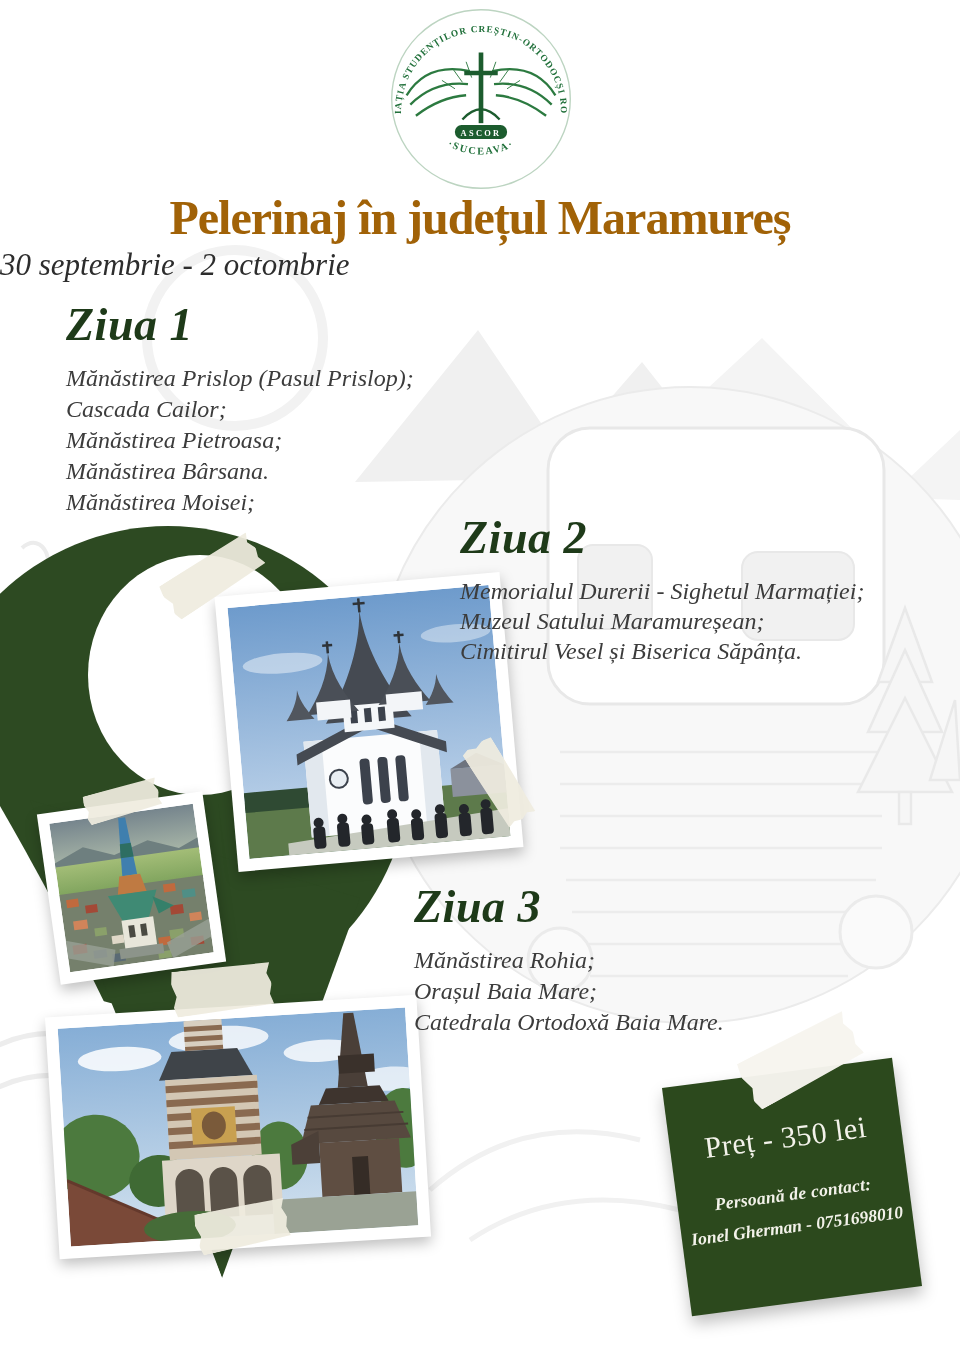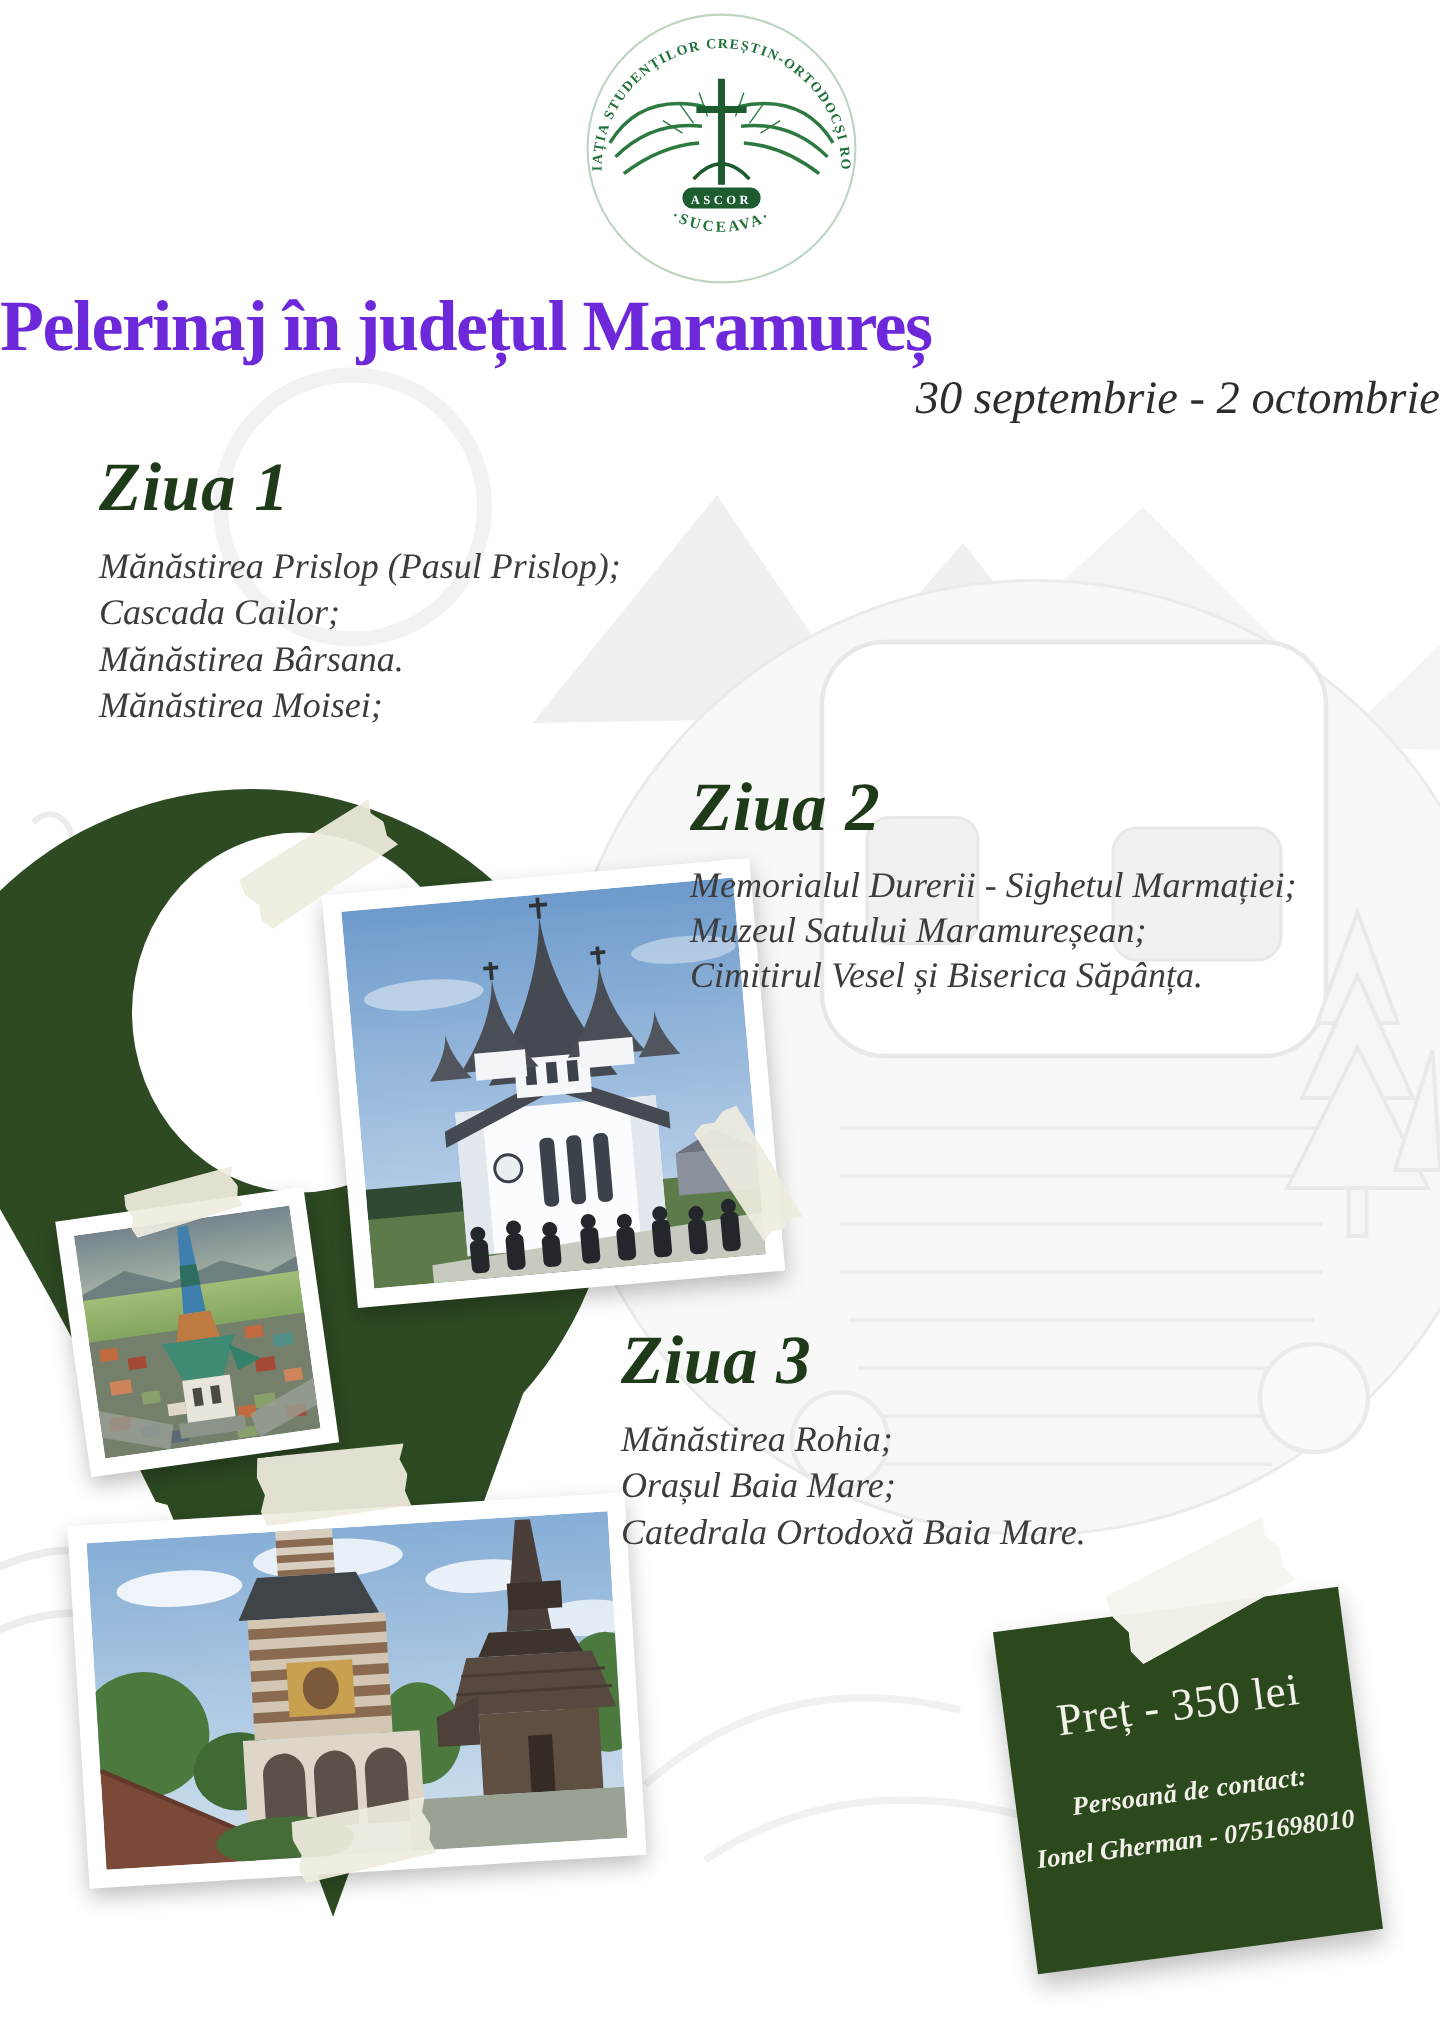--- a/index.html
+++ b/index.html
@@ -1,22 +1,22 @@
 <!DOCTYPE html>
 <html><head>
 <meta charset="utf-8">
 <style>
   html,body{margin:0;padding:0;background:#777;}
   .canvas{position:relative;width:960px;height:1348px;background:#ffffff;overflow:hidden;margin:0 auto;
           font-family:"Liberation Serif","DejaVu Serif",serif;}
   .layer{position:absolute;left:0;top:0;width:960px;height:1348px;pointer-events:none;}
   
-  .title{position:absolute;left:0;top:190px;width:960px;
-         font-size:48px;font-weight:bold;color:#6d28d9;letter-spacing:-1px;z-index:6;}
-  .subtitle{position:absolute;left:0;top:247px;width:960px;text-align:right;
+  .title{position:absolute;left:0;top:190px;width:960px;text-align:center;
+         font-size:48px;font-weight:bold;color:#a16207;letter-spacing:-1px;z-index:6;}
+  .subtitle{position:absolute;left:0;top:247px;width:960px;text-align:left;
             font-style:italic;font-size:31px;color:#2d2d2d;z-index:6;}
   .day{position:absolute;z-index:6;}
   .day-label{font-size:46px;font-weight:bold;font-style:italic;color:#1e3a19;letter-spacing:.5px;}
   .day-list{margin-top:12px;font-size:24px;font-style:italic;color:#3c3c3c;line-height:31px;}
   
   .photo{position:absolute;background:#ffffff;box-shadow:0 6px 14px rgba(0,0,0,.25);z-index:2;}
   .photo svg{display:block;}
   
   .tape{position:absolute;background:#efecdf;opacity:.93;z-index:4;
         clip-path:polygon(2% 0%,100% 5%,96% 27%,100% 50%,97% 73%,100% 95%,3% 100%,0% 78%,4% 55%,0% 28%);}
@@ -115,20 +115,21 @@
   </svg>
 
   <div class="title">Pelerinaj în județul Maramureș</div>
   <div class="subtitle">30 septembrie - 2 octombrie</div>
 
   <div class="day" style="left:66px;top:298px;width:530px">
     <div class="day-label">Ziua 1</div>
     <div class="day-list" style="width:520px">
       <div>Mănăstirea Prislop (Pasul Prislop);</div>
       <div>Cascada Cailor;</div>
+      <div>Mănăstirea Pietroasa;</div>
       <div>Mănăstirea Bârsana.</div>
       <div>Mănăstirea Moisei;</div>
     </div>
   </div>
 
   <div class="day" style="left:460px;top:511px;width:505px">
     <div class="day-label">Ziua 2</div>
     <div class="day-list" style="width:503px;line-height:30px">
       <div>Memorialul Durerii - Sighetul Marmației;</div>
       <div>Muzeul Satului Maramureșean;</div>

